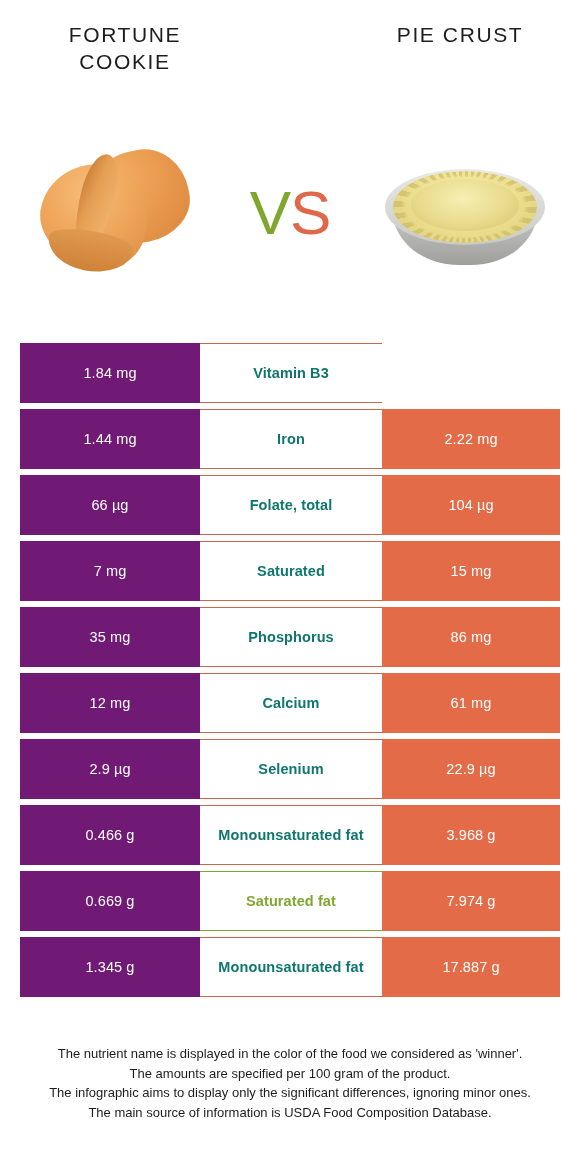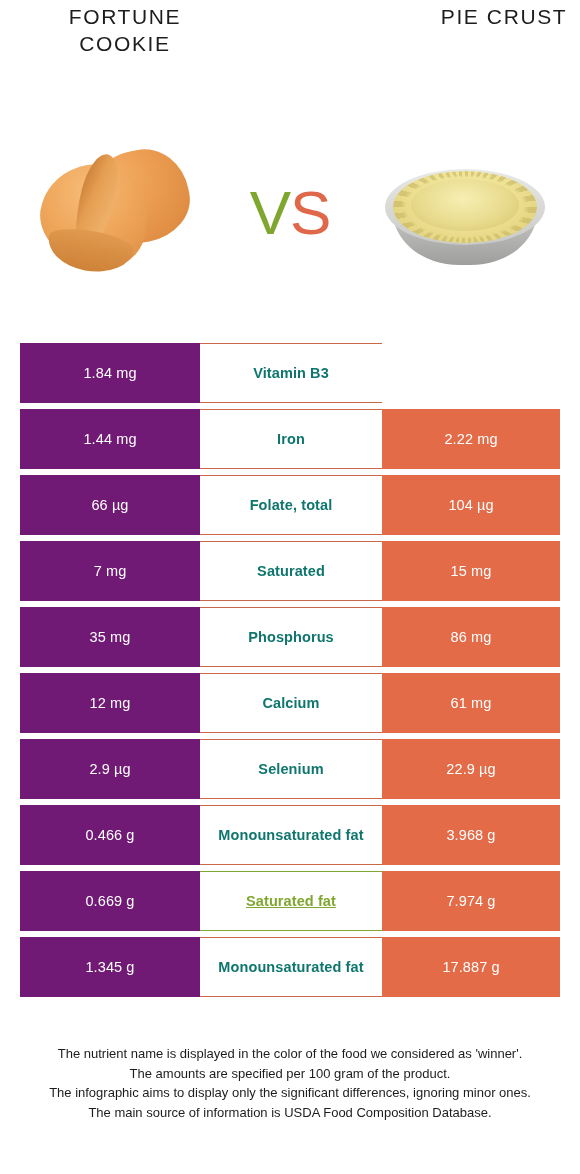--- a/index.html
+++ b/index.html
@@ -15,22 +15,21 @@
     position: relative;
   }
 
   
   .header {
     position: relative;
     height: 330px;
   }
   .titles {
     display: flex;
-    padding-top: 4px;
-    gap: 44px;
+    padding-top: 22px;
   }
   .title {
     flex: 0 0 auto;
     font-size: 21px;
     font-weight: 300;
     letter-spacing: 1.6px;
     color: #1d1d1d;
     text-align: center;
     line-height: 1.28;
     text-transform: uppercase;
@@ -195,21 +194,21 @@
     font-size: 14.5px;
     border-top: 1px solid #C9674A;
     border-bottom: 1px solid #C9674A;
     box-sizing: border-box;
   }
   .cell-mid.win-left {
     border-top-color: #7FA72F;
     border-bottom-color: #7FA72F;
   }
   .label-orange { color: #0f766e; }
-  .label-green  { color: #7FA72F; text-decoration: underline; }
+  .label-green  { color: #7FA72F; }
 
   
   .footer {
     margin-top: 47px;
     text-align: center;
     font-size: 13px;
     line-height: 1.5;
     color: #1d1d1d;
     padding: 0 22px;
   }

